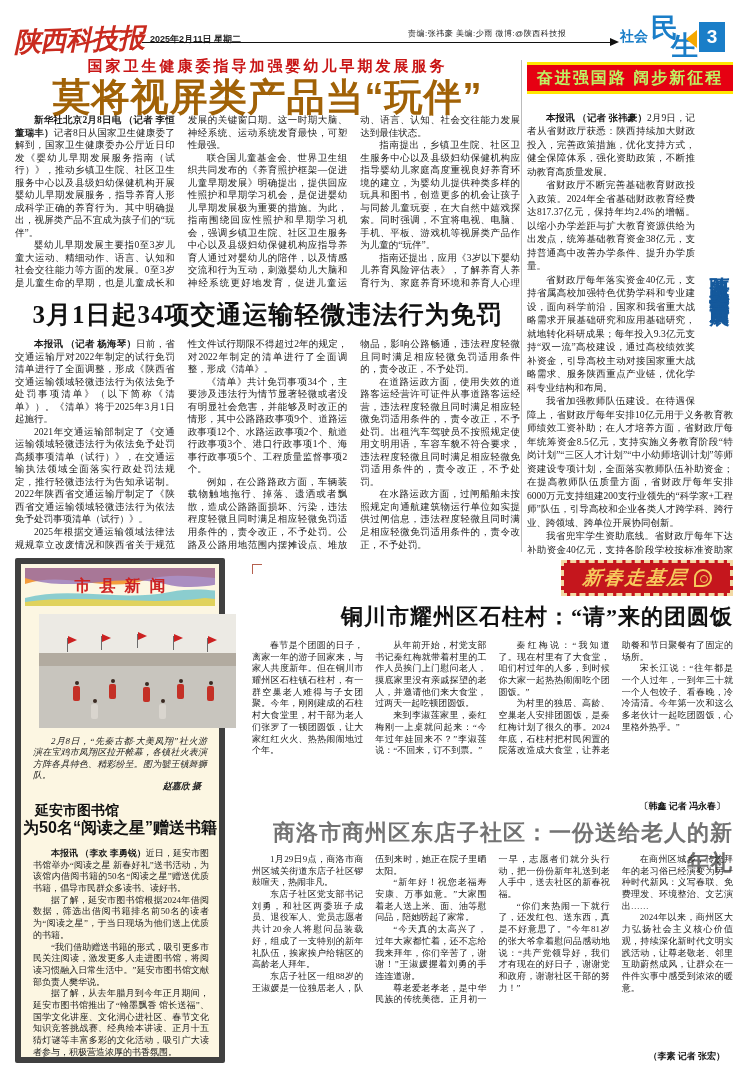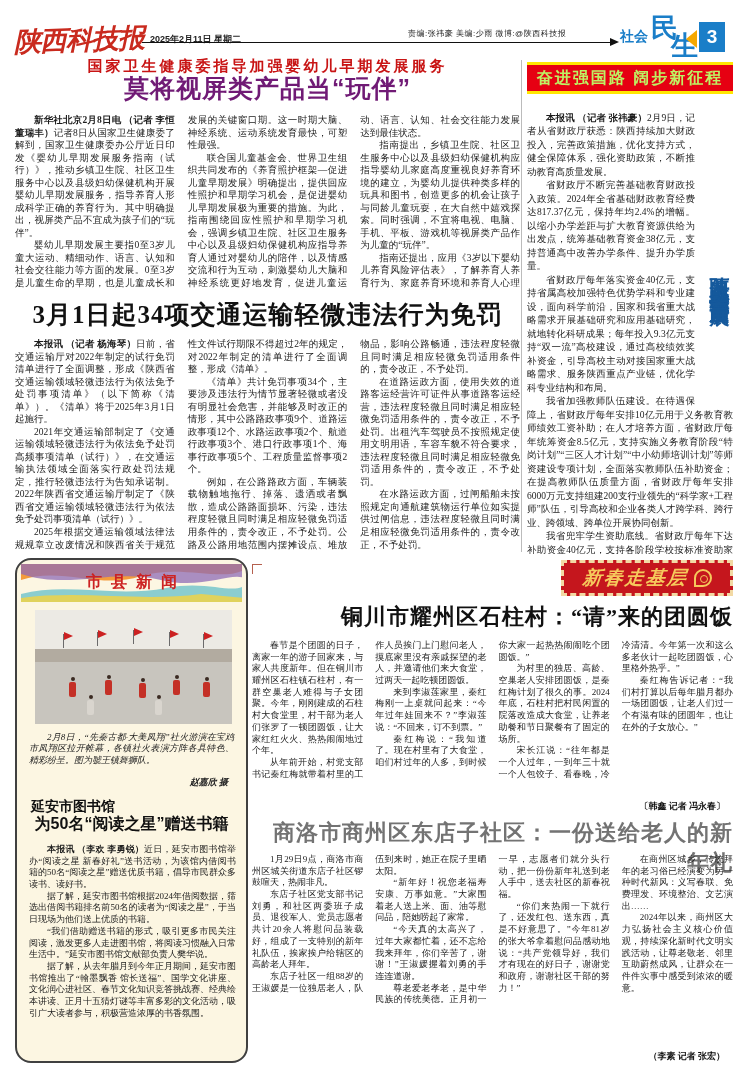--- a/index.html
+++ b/index.html
@@ -25,21 +25,21 @@
 
   
   .bodytext { font-family:"Liberation Serif", serif; color:#1c1c1c; text-align:justify; overflow:hidden; }
   .bodytext p { text-indent:2em; }
   .bodytext p b { font-family:"Liberation Serif", serif; }
 
   
   .kicker { position:absolute; left:15px; top:57px; width:505px; text-align:center;
     font-size:15px; font-weight:bold; color:#c81414; letter-spacing:3px; }
   .lead-headline { position:absolute; left:15px; top:72px; width:505px; text-align:center;
-    font-size:25px; font-weight:900; color:#701a75; letter-spacing:1px; font-family:"Liberation Sans", sans-serif; }
+    font-size:38px; font-weight:900; color:#a16207; letter-spacing:1px; font-family:"Liberation Sans", sans-serif; }
   .lead-body { position:absolute; left:15px; top:114px; width:505px; height:180px;
     column-count:3; column-gap:13px; font-size:9.5px; line-height:1.32; }
 
   
   .traffic-headline { position:absolute; left:15px; top:298px; width:505px; text-align:center;
     font-family:"Liberation Serif", serif; font-size:25px; font-weight:900; color:#111; letter-spacing:1px; }
   .traffic-body { position:absolute; left:15px; top:338px; width:505px; height:216px;
     column-count:3; column-gap:13px; font-size:9.5px; line-height:1.32; }
 
   
@@ -48,22 +48,22 @@
     background:#e60012; border-top:3px solid #ffe600; border-bottom:3px solid #ffe600;
     color:#bef264; font-size:16px; font-weight:900; letter-spacing:2px; text-align:center; line-height:26px; }
   .policy-body { position:absolute; left:527px; top:112px; width:206px; height:442px;
     font-size:9.5px; line-height:1.42; }
   .policy-spacer { float:right; width:38px; height:294px; }
   .policy-vert { position:absolute; left:698px; top:122px; width:36px; height:310px;
     writing-mode:vertical-rl; text-orientation:upright; font-family:"Liberation Sans", sans-serif;
     font-size:20px; font-weight:900; color:#15599c; letter-spacing:2px; text-align:center; }
 
   
-  .citybox { position:absolute; left:15px; top:558px; width:233px; height:505px;
-    background:#fcf6e2; border:2px solid #404040; border-radius:16px; }
+  .citybox { position:absolute; left:15px; top:558px; width:210px; height:505px;
+    background:#fcf6e2; border:6px solid #404040; border-radius:2px; }
   .citybanner { position:absolute; left:4px; top:4px; right:4px; height:38px; overflow:hidden; }
   .citybanner svg { position:absolute; left:0; top:0; }
   .citybanner-label { position:absolute; left:0; top:8px; width:100%; text-align:center;
     font-family:"Liberation Serif", serif; font-size:16px; font-weight:900; color:#cc2222; letter-spacing:9px; text-indent:9px; }
   .photo { position:absolute; left:18px; top:50px; width:197px; height:114px; overflow:hidden;
     background:linear-gradient(#eceae4 0 34%, #b2aba0 34% 46%, #c8c5be 46% 100%); }
   .flag { position:absolute; width:0; height:0; border-left:9px solid #cc2121; border-top:4px solid transparent; border-bottom:4px solid transparent; }
   .pole { position:absolute; width:1px; height:14px; background:#6b6b6b; }
   .figure { position:absolute; width:7px; height:15px; background:#c43026; border-radius:2px; }
   .figure::before { content:""; position:absolute; left:1.5px; top:-5px; width:4px; height:4px; border-radius:50%; background:#3a2a22; }
@@ -193,21 +193,20 @@
     </div>
 
     <div class="village-headline">铜川市耀州区石柱村：“请”来的团圆饭</div>
     <div class="village-body bodytext">
         <p>春节是个团圆的日子，离家一年的游子回家来，与家人共度新年。但在铜川市耀州区石柱镇石柱村，有一群空巢老人难得与子女团聚。今年，刚刚建成的石柱村大食堂里，村干部为老人们张罗了一顿团圆饭，让大家红红火火、热热闹闹地过个年。</p>
         <p>从年前开始，村党支部书记秦红梅就带着村里的工作人员挨门上门慰问老人，摸底家里没有亲戚探望的老人，并邀请他们来大食堂，过两天一起吃顿团圆饭。</p>
         <p>来到李淑莲家里，秦红梅刚一上桌就问起来：“今年过年娃回来不？”李淑莲说：“不回来，订不到票。”</p>
         <p>秦红梅说：“我知道了。现在村里有了大食堂，咱们村过年的人多，到时候你大家一起热热闹闹吃个团圆饭。”</p>
         <p>为村里的独居、高龄、空巢老人安排团圆饭，是秦红梅计划了很久的事。2024年底，石柱村把村民闲置的院落改造成大食堂，让养老助餐和节日聚餐有了固定的场所。</p>
         <p>宋长江说：“往年都是一个人过年，一到年三十就一个人包饺子、看春晚，冷冷清清。今年第一次和这么多老伙计一起吃团圆饭，心里格外热乎。”</p>
-        <p>秦红梅告诉记者：“我们村打算以后每年腊月都办一场团圆饭，让老人们过一个有滋有味的团圆年，也让在外的子女放心。”</p>
       </div>
     <div class="village-byline">〔韩鑫 记者 冯永春〕</div>
 
     <div class="community-headline">商洛市商州区东店子社区：一份送给老人的新年礼</div>
     <div class="community-body bodytext">
         <p>1月29日9点，商洛市商州区城关街道东店子社区锣鼓喧天，热闹非凡。</p>
         <p>东店子社区党支部书记刘勇，和社区两委班子成员、退役军人、党员志愿者共计20余人将慰问品装载好，组成了一支特别的新年礼队伍，挨家挨户给辖区的高龄老人拜年。</p>
         <p>东店子社区一组88岁的王淑媛是一位独居老人，队伍到来时，她正在院子里晒太阳。</p>
         <p>“新年好！祝您老福寿安康、万事如意。”大家围着老人送上米、面、油等慰问品，陪她唠起了家常。</p>
         <p>“今天真的太高兴了，过年大家都忙着，还不忘给我来拜年，你们辛苦了，谢谢！”王淑媛握着刘勇的手连连道谢。</p>

